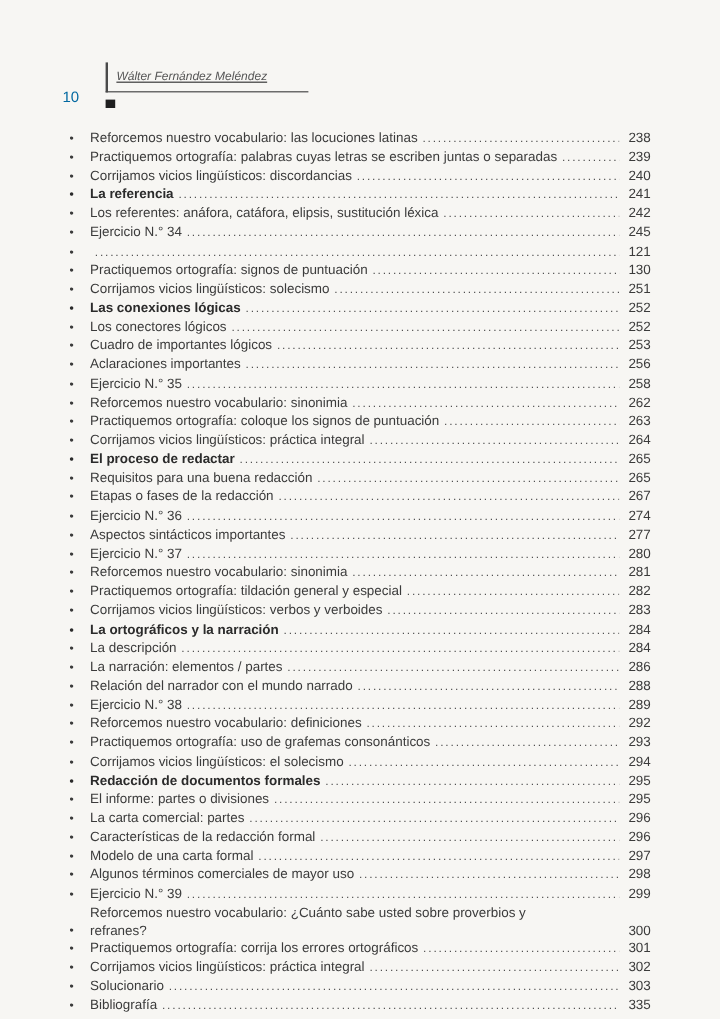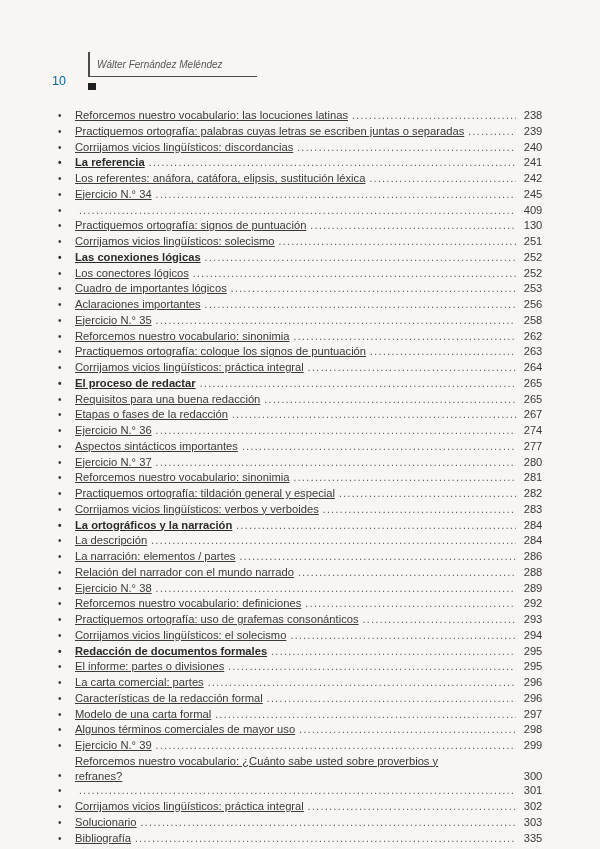--- a/index.html
+++ b/index.html
@@ -17,40 +17,41 @@
     overflow: hidden;
     margin: 0;
   }
   
   .header { position: absolute; top: 52px; left: 52px; width: 300px; height: 44px; }
   .author-block {
     position: absolute; left: 36px; top: 0;
     border-left: 2px solid #4a4a4a;
     border-bottom: 1px solid #4a4a4a;
     padding: 2px 34px 4px 7px;
+    text-decoration: underline;
   }
   .author {
     font-style: italic;
     font-size: 10px;
     color: #555;
     white-space: nowrap;
   }
   .pagenum { position: absolute; left: 0; top: 22px; font-size: 12.5px; color: #0369a1; }
   .corner-square { position: absolute; left: 36px; top: 31px; width: 8px; height: 7px; background: #1f1f1f; }
 
   
   .toc { position: absolute; top: 108px; left: 58px; width: 489px; }
   .toc-row {
     display: flex;
     align-items: baseline;
     line-height: 14.75px;
     font-size: 11.2px;
   }
   .bullet { flex: 0 0 17px; width: 17px; font-size: 10px; color: #3b3b3b; }
-  .label { white-space: nowrap; text-decoration: underline; }
+  .label { white-space: nowrap; }
   .toc-row.bold .label, .toc-row.bold .bullet { font-weight: bold; color: #2b2b2b; }
   .dots {
     flex: 1 1 auto;
     min-width: 4px;
     overflow: hidden;
     white-space: nowrap;
     margin: 0 3px 0 4px;
     color: #4f4f4f;
   }
   .dots::after {
@@ -117,21 +118,21 @@
   <div class="toc-row">
     <span class="bullet">•</span>
     <span class="label">Ejercicio N.° 34</span>
     <span class="dots"></span>
     <span class="page-col">245</span>
   </div>
 
   <div class="toc-row">
     <span class="bullet">•</span>
     <span class="dots"></span>
-    <span class="page-col">409</span>
+    <span class="page-col">121</span>
   </div>
 
   <div class="toc-row">
     <span class="bullet">•</span>
     <span class="label">Practiquemos ortografía: signos de puntuación</span>
     <span class="dots"></span>
     <span class="page-col">130</span>
   </div>
 
   <div class="toc-row">
@@ -367,20 +368,21 @@
 
   <div class="toc-row wrap">
     <span class="bullet">•</span>
     <span class="label">Reforcemos nuestro vocabulario: ¿Cuánto sabe usted sobre proverbios y refranes?</span>
     <span class="dots"></span>
     <span class="page-col">300</span>
   </div>
 
   <div class="toc-row">
     <span class="bullet">•</span>
+    <span class="label">Practiquemos ortografía: corrija los errores ortográficos</span>
     <span class="dots"></span>
     <span class="page-col">301</span>
   </div>
 
   <div class="toc-row">
     <span class="bullet">•</span>
     <span class="label">Corrijamos vicios lingüísticos: práctica integral</span>
     <span class="dots"></span>
     <span class="page-col">302</span>
   </div>

